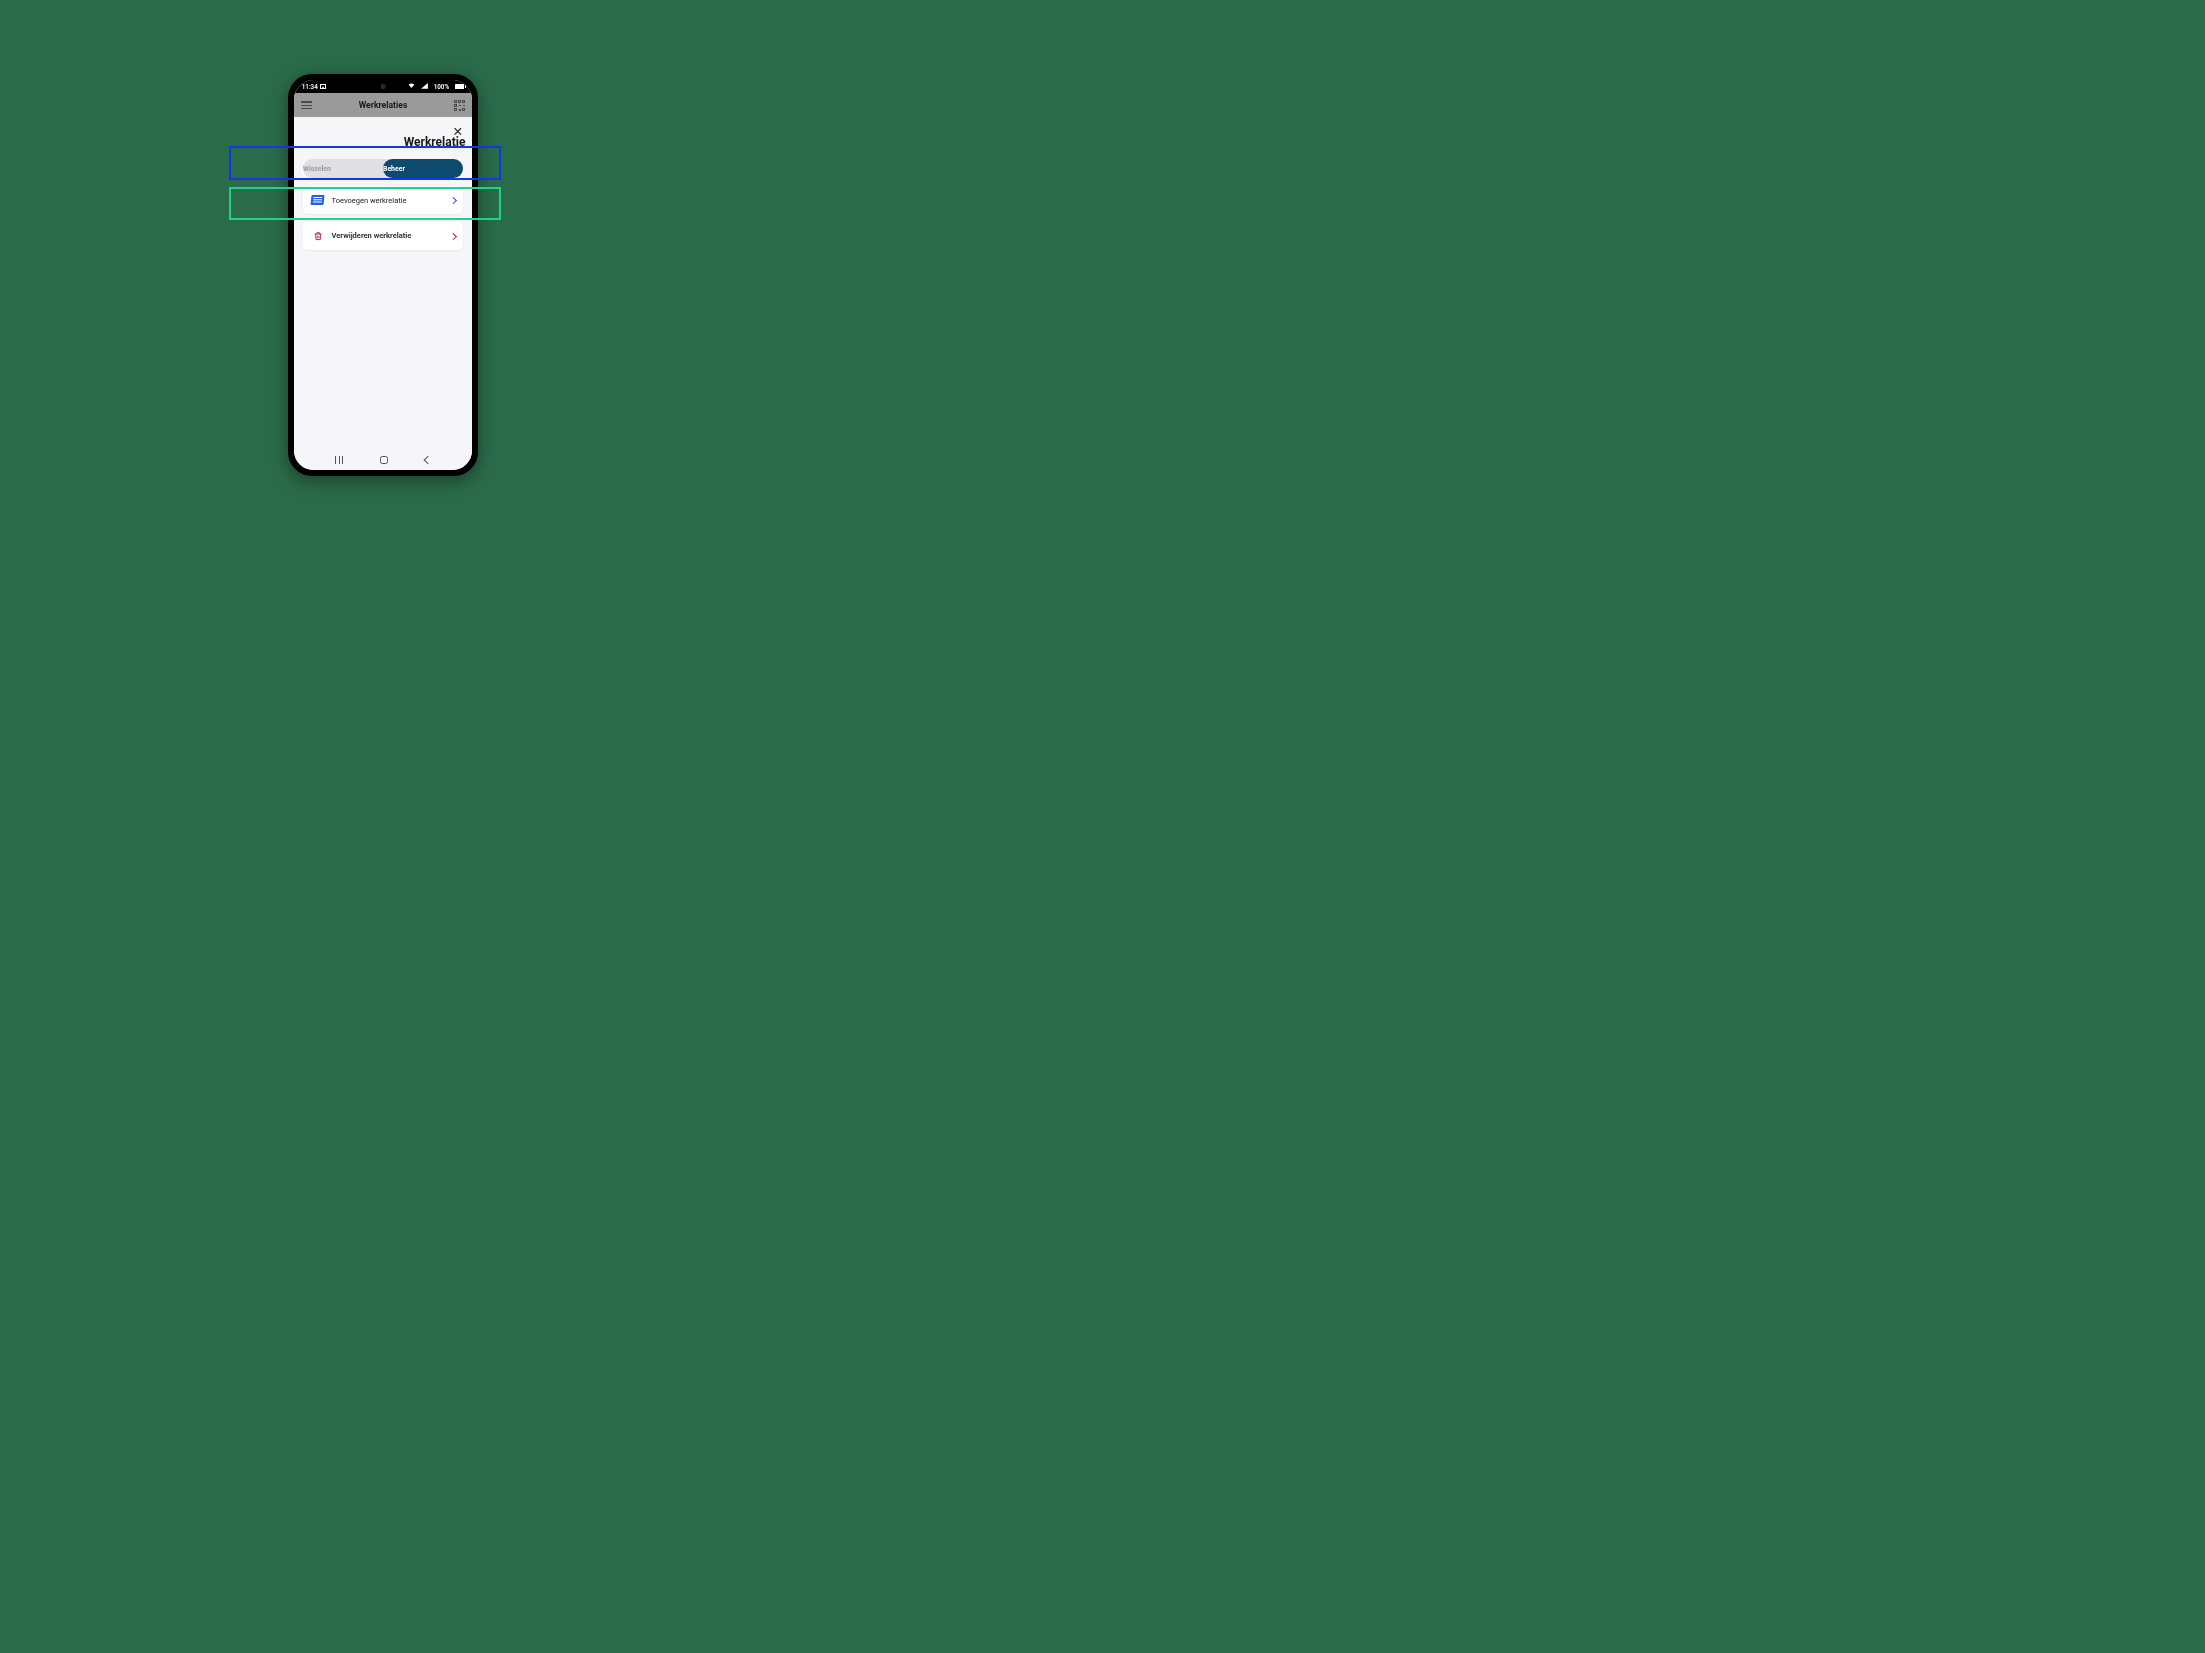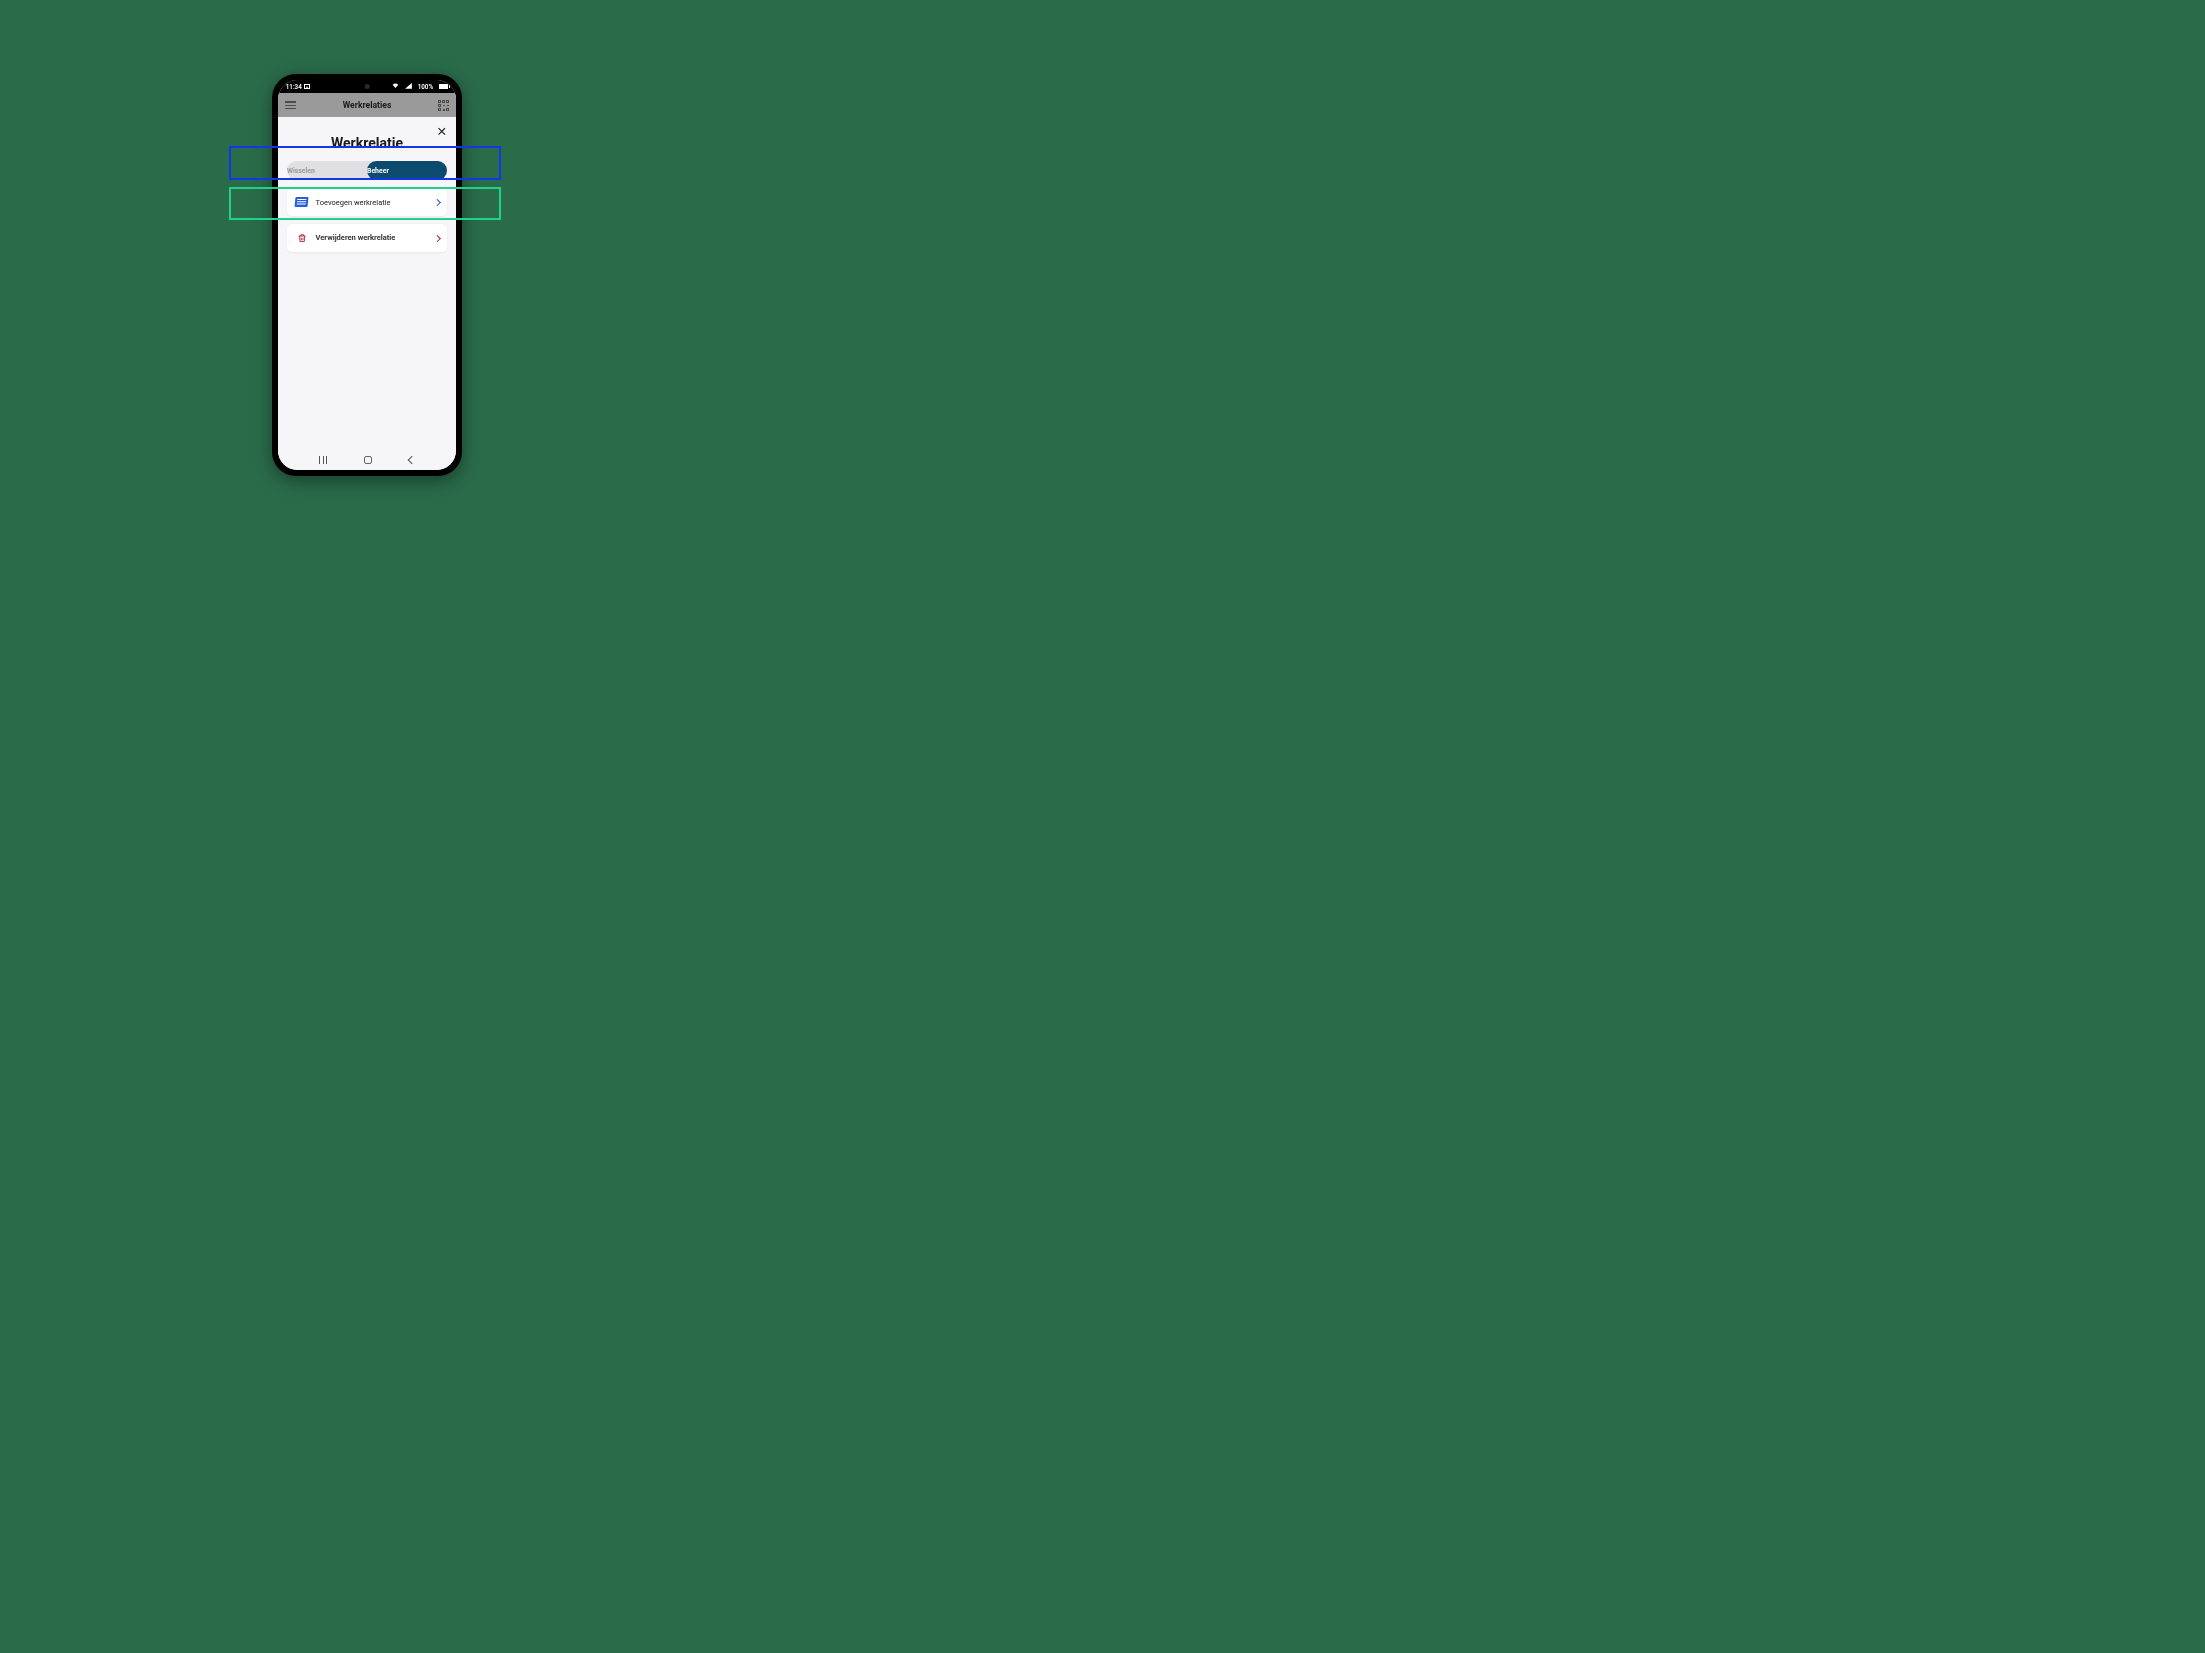--- a/index.html
+++ b/index.html
@@ -7,21 +7,21 @@
     background: #2a6b4a;
     width: 735px;
     height: 551px;
     font-family: -apple-system, BlinkMacSystemFont, "Segoe UI", Roboto, sans-serif;
     position: relative;
   }
   
   
   .phone {
     position: absolute;
-    left: 272px;
+    left: 288px;
     top: 74px;
     width: 190px;
     height: 402px;
     background: #000;
     border-radius: 24px;
     padding: 5.7px;
     box-shadow: 0 4.6px 17px rgba(0,0,0,0.4);
   }
   .phone-inner {
     width: 100%;
@@ -133,23 +133,23 @@
     justify-content: flex-end;
     padding: 1.1px 2.3px 0;
   }
   .close-x {
     font-size: 12.6px;
     font-weight: 300;
     color: #222;
     cursor: pointer;
   }
   .sheet-title {
-    text-align: center;
+    text-align: right;
     font-weight: 700;
-    font-size: 14px;
+    font-size: 12px;
     color: #1a1a1a;
     margin-top: -4.6px;
   }
   
   
   .segmented {
     margin: 10.3px 2.3px 0;
     background: #e0e0e2;
     border-radius: 12.6px;
     height: 19.5px;

